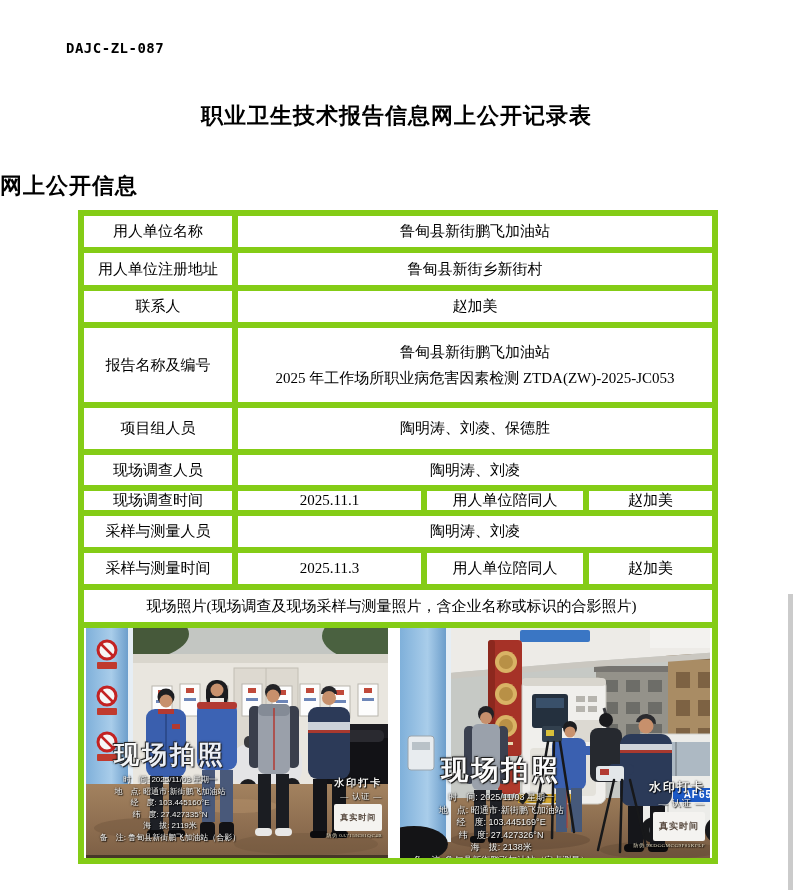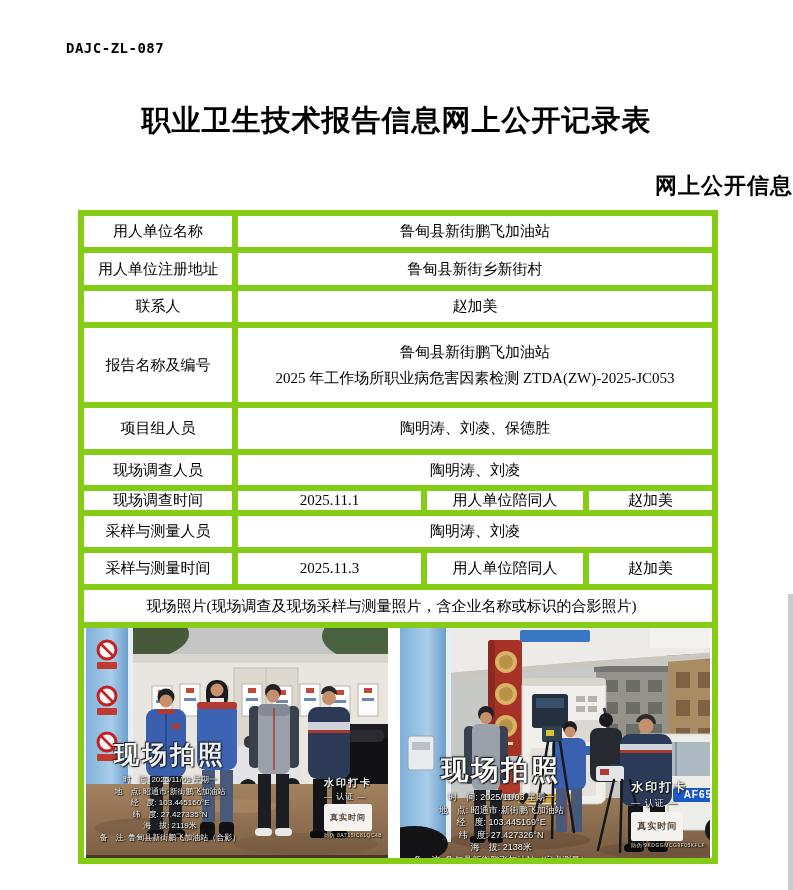--- a/index.html
+++ b/index.html
@@ -7,24 +7,24 @@
     width:793px;height:890px;background:#ffffff;position:relative;
     font-family:"Liberation Serif","DejaVu Serif",serif;color:#000;overflow:hidden;
   }
   .doc-code{
     position:absolute;left:66px;top:40px;
     font-family:"DejaVu Sans Mono","Liberation Mono",monospace;
     font-weight:bold;font-size:14px;letter-spacing:0.5px;
   }
   .title{
     position:absolute;left:0;top:101px;width:100%;text-align:center;
-    font-size:29px;font-weight:bold;letter-spacing:1px;
+    font-size:22px;font-weight:bold;letter-spacing:1px;
   }
   .subtitle{
-    position:absolute;left:0;top:171px;width:100%;text-align:right;
+    position:absolute;left:0;top:171px;width:100%;text-align:left;
     font-size:22px;font-weight:bold;letter-spacing:1px;
   }
   table.main{
     position:absolute;left:78px;top:210px;width:634px;
     border-collapse:collapse;table-layout:fixed;
   }
   table.main td{
     border:6px solid #84cc16;text-align:center;vertical-align:middle;
     font-size:15px;padding:0 2px;overflow:visible;
   }
@@ -50,22 +50,22 @@
   .photo-right .wm{left:3px;top:124px;}
   .photo-right .wm-title{font-size:27px;}
   .wm-fields{
     list-style:none;margin:3px 0 0 0;padding:0;
     font-family:"Liberation Sans","DejaVu Sans",sans-serif;
     color:#f4f4f2;text-shadow:0 0 2px #000,1px 1px 1px rgba(0,0,0,.8);
   }
   .photo-left .wm-fields{font-size:8px;line-height:11.5px;width:158px;}
   .photo-right .wm-fields{font-size:9px;line-height:12.5px;width:196px;}
   .wm-stamp{
-    position:absolute;z-index:5;text-align:left;
-    font-family:Liberation Sans, sans-serif;
+    position:absolute;z-index:5;text-align:right;
+    font-family:Liberation Serif, serif;
     color:#f6f6f4;text-shadow:0 0 2px #000,1px 1px 1px rgba(0,0,0,.8);
   }
   .photo-left .wm-stamp{right:6px;bottom:20px;}
   .photo-right .wm-stamp{right:5px;bottom:10px;}
   .stamp-l1{font-weight:bold;letter-spacing:2px;}
   .photo-left .stamp-l1{font-size:10px;}
   .photo-right .stamp-l1{font-size:12px;}
   .stamp-l2{font-size:8px;letter-spacing:1px;margin-top:1px;}
   .photo-right .stamp-l2{font-size:9px;}
   .stamp-badge{

